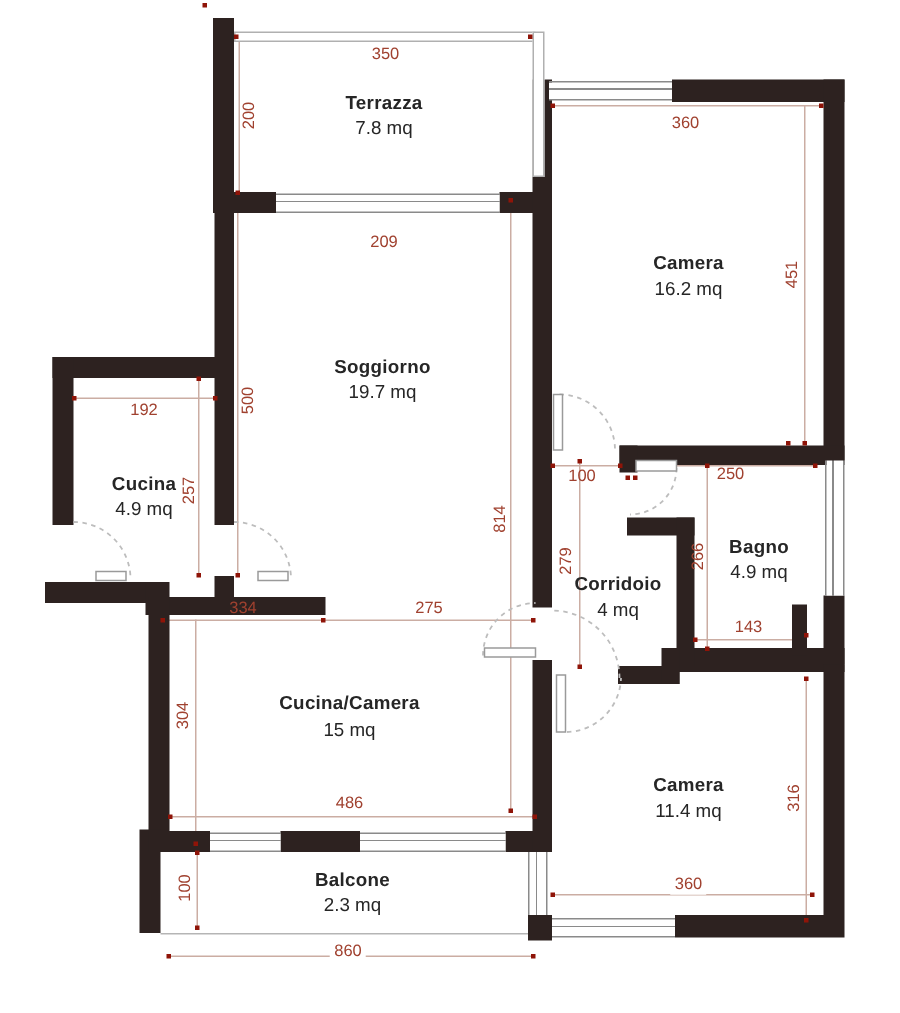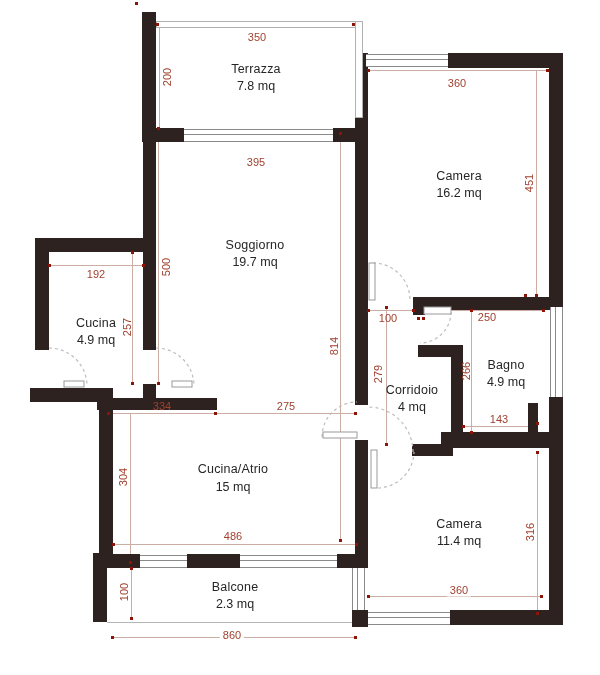--- a/index.html
+++ b/index.html
@@ -16,21 +16,21 @@
   .dot{position:absolute;width:3px;height:3px;background:var(--marker-dot);}
   .winh{position:absolute;background:linear-gradient(to bottom,#fff 0 4px,var(--window-line) 4px 5px,#fff 5px 100%);
         height:11px;border-top:1px solid var(--window-line);border-bottom:1px solid var(--window-line);}
   .winv{position:absolute;background:linear-gradient(to right,#fff 0 4px,var(--window-line) 4px 5px,#fff 5px 100%);
         width:11px;border-left:1px solid var(--window-line);border-right:1px solid var(--window-line);}
   .rail{position:absolute;background:#fff;border:1px solid #b0b0b0;box-sizing:border-box;}
   .arcs{position:absolute;left:0;top:0;}
   .arc{stroke:var(--door-arc);stroke-width:1.2;stroke-dasharray:3 3;fill:none;}
   .leaf{stroke:#9a9a9a;stroke-width:1;fill:#fff;}
   .rname,.rarea,.dim{position:absolute;transform:translate(-50%,-50%);white-space:nowrap;line-height:13px;}
-  .rname{font-weight:normal;font-size:12.5px;color:var(--room-text);letter-spacing:.2px;}
+  .rname{font-weight:bold;font-size:12.5px;color:var(--room-text);letter-spacing:.2px;}
   .rarea{font-size:12.5px;color:var(--room-text);}
   .dim{font-size:11px;color:var(--dim-text);}
   .dim.rot{transform:translate(-50%,-50%) rotate(-90deg);}
   .dim.bg{background:#fff;padding:0 3px;}
 </style>
 </head>
 <body>
 
 <div id="plan">
   <div id="geo">
@@ -156,30 +156,30 @@
   <span class="rname" style="left:459px;top:176px">Camera</span>
   <span class="rarea" style="left:459px;top:193px">16.2 mq</span>
   <span class="rname" style="left:255px;top:245px">Soggiorno</span>
   <span class="rarea" style="left:255px;top:262px">19.7 mq</span>
   <span class="rname" style="left:96px;top:323px">Cucina</span>
   <span class="rarea" style="left:96px;top:340px">4.9 mq</span>
   <span class="rname" style="left:506px;top:365px">Bagno</span>
   <span class="rarea" style="left:506px;top:382px">4.9 mq</span>
   <span class="rname" style="left:412px;top:390px">Corridoio</span>
   <span class="rarea" style="left:412px;top:407px">4 mq</span>
-  <span class="rname" style="left:233px;top:469px">Cucina/Atrio</span>
+  <span class="rname" style="left:233px;top:469px">Cucina/Camera</span>
   <span class="rarea" style="left:233px;top:487px">15 mq</span>
   <span class="rname" style="left:459px;top:524px">Camera</span>
   <span class="rarea" style="left:459px;top:541px">11.4 mq</span>
   <span class="rname" style="left:235px;top:587px">Balcone</span>
   <span class="rarea" style="left:235px;top:604px">2.3 mq</span>
 
   <span class="dim" style="left:257px;top:37px">350</span>
   <span class="dim rot" style="left:167px;top:77px">200</span>
-  <span class="dim" style="left:256px;top:162px">395</span>
+  <span class="dim" style="left:256px;top:162px">209</span>
   <span class="dim rot" style="left:166px;top:267px">500</span>
   <span class="dim" style="left:457px;top:83px">360</span>
   <span class="dim rot" style="left:529px;top:183px">451</span>
   <span class="dim" style="left:96px;top:274px">192</span>
   <span class="dim rot" style="left:127px;top:327px">257</span>
   <span class="dim" style="left:388px;top:318px">100</span>
   <span class="dim" style="left:487px;top:317px">250</span>
   <span class="dim rot" style="left:378px;top:374px">279</span>
   <span class="dim rot" style="left:466px;top:371px">266</span>
   <span class="dim rot" style="left:334px;top:346px">814</span>

